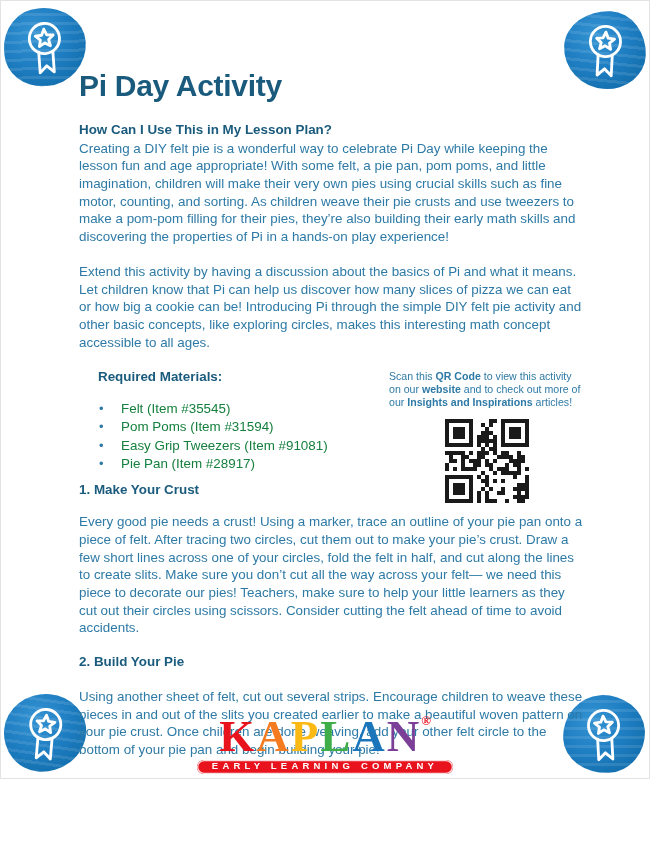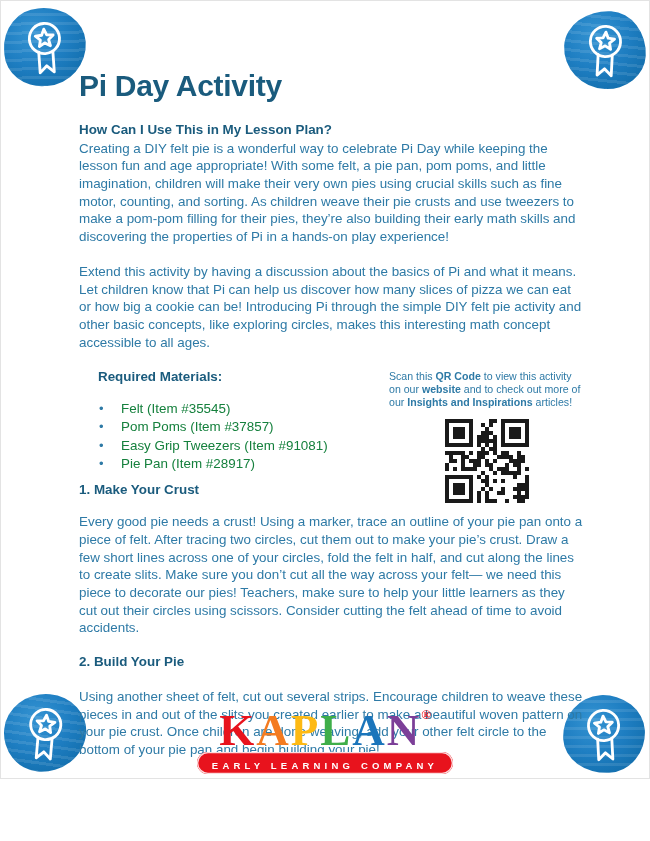--- a/index.html
+++ b/index.html
@@ -89,21 +89,21 @@
   }
   .kaplan-word .reg {
     font-size: 13px; vertical-align: 26px; letter-spacing: 0;
   }
   .kaplan-pill {
     display: inline-block;
     margin-top: 3px;
     background: #e8131d;
     color: #ffffff;
     border-radius: 999px;
-    padding: 8px 15px 3px 15px;
+    padding: 0 15px 3px 15px;
     font-size: 9.5px; font-weight: 700;
     letter-spacing: 4.2px;
     box-shadow: inset 0 0 0 1.3px rgba(255,255,255,0.85), inset 0 0 0 3.2px #e8131d;
   }
 </style>
 </head>
 <body>
 
 <div class="page">
 
@@ -150,21 +150,21 @@
 
     <div class="h-bold intro-heading">How Can I Use This in My Lesson Plan?</div>
     <p class="body-text">Creating a DIY felt pie is a wonderful way to celebrate Pi Day while keeping the lesson fun and age appropriate! With some felt, a pie pan, pom poms, and little imagination, children will make their very own pies using crucial skills such as fine motor, counting, and sorting. As children weave their pie crusts and use tweezers to make a pom-pom filling for their pies, they’re also building their early math skills and discovering the properties of Pi in a hands-on play experience!</p>
     <p class="body-text">Extend this activity by having a discussion about the basics of Pi and what it means. Let children know that Pi can help us discover how many slices of pizza we can eat or how big a cookie can be! Introducing Pi through the simple DIY felt pie activity and other basic concepts, like exploring circles, makes this interesting math concept accessible to all ages.</p>
 
     <div class="mid-row">
       <div class="mid-left">
         <div class="h-bold materials-heading">Required Materials:</div>
         <ul class="materials-list">
           <li>Felt (Item #35545)</li>
-          <li>Pom Poms (Item #37857)</li>
+          <li>Pom Poms (Item #31594)</li>
           <li>Easy Grip Tweezers (Item #91081)</li>
           <li>Pie Pan (Item #28917)</li>
         </ul>
         <div class="h-bold step1-heading">1. Make Your Crust</div>
       </div>
       <div class="mid-right">
         <p class="qr-note"><span>Scan this </span><span class="b">QR Code</span><span> to view this activity on our </span><span class="b">website</span><span> and to check out more of our </span><span class="b">Insights and Inspirations</span><span> articles!</span></p>
         <div class="qr-wrap">
           <svg id="qr-svg" width="84" height="84" viewBox="0 0 21 21" shape-rendering="crispEdges">
               <path d="M0 0h1v1h-1zM1 0h1v1h-1zM2 0h1v1h-1zM3 0h1v1h-1zM4 0h1v1h-1zM5 0h1v1h-1zM6 0h1v1h-1zM11 0h1v1h-1zM12 0h1v1h-1zM14 0h1v1h-1zM15 0h1v1h-1zM16 0h1v1h-1zM17 0h1v1h-1zM18 0h1v1h-1zM19 0h1v1h-1zM20 0h1v1h-1zM0 1h1v1h-1zM6 1h1v1h-1zM9 1h1v1h-1zM11 1h1v1h-1zM14 1h1v1h-1zM20 1h1v1h-1zM0 2h1v1h-1zM2 2h1v1h-1zM3 2h1v1h-1zM4 2h1v1h-1zM6 2h1v1h-1zM10 2h1v1h-1zM14 2h1v1h-1zM16 2h1v1h-1zM17 2h1v1h-1zM18 2h1v1h-1zM20 2h1v1h-1zM0 3h1v1h-1zM2 3h1v1h-1zM3 3h1v1h-1zM4 3h1v1h-1zM6 3h1v1h-1zM9 3h1v1h-1zM10 3h1v1h-1zM11 3h1v1h-1zM14 3h1v1h-1zM16 3h1v1h-1zM17 3h1v1h-1zM18 3h1v1h-1zM20 3h1v1h-1zM0 4h1v1h-1zM2 4h1v1h-1zM3 4h1v1h-1zM4 4h1v1h-1zM6 4h1v1h-1zM8 4h1v1h-1zM9 4h1v1h-1zM10 4h1v1h-1zM12 4h1v1h-1zM14 4h1v1h-1zM16 4h1v1h-1zM17 4h1v1h-1zM18 4h1v1h-1zM20 4h1v1h-1zM0 5h1v1h-1zM6 5h1v1h-1zM8 5h1v1h-1zM9 5h1v1h-1zM10 5h1v1h-1zM11 5h1v1h-1zM12 5h1v1h-1zM14 5h1v1h-1zM20 5h1v1h-1zM0 6h1v1h-1zM1 6h1v1h-1zM2 6h1v1h-1zM3 6h1v1h-1zM4 6h1v1h-1zM5 6h1v1h-1zM6 6h1v1h-1zM8 6h1v1h-1zM10 6h1v1h-1zM12 6h1v1h-1zM14 6h1v1h-1zM15 6h1v1h-1zM16 6h1v1h-1zM17 6h1v1h-1zM18 6h1v1h-1zM19 6h1v1h-1zM20 6h1v1h-1zM9 7h1v1h-1zM11 7h1v1h-1zM12 7h1v1h-1zM0 8h1v1h-1zM1 8h1v1h-1zM2 8h1v1h-1zM3 8h1v1h-1zM4 8h1v1h-1zM6 8h1v1h-1zM8 8h1v1h-1zM9 8h1v1h-1zM10 8h1v1h-1zM12 8h1v1h-1zM14 8h1v1h-1zM15 8h1v1h-1zM18 8h1v1h-1zM1 9h1v1h-1zM4 9h1v1h-1zM5 9h1v1h-1zM8 9h1v1h-1zM9 9h1v1h-1zM13 9h1v1h-1zM14 9h1v1h-1zM15 9h1v1h-1zM16 9h1v1h-1zM18 9h1v1h-1zM19 9h1v1h-1zM1 10h1v1h-1zM2 10h1v1h-1zM4 10h1v1h-1zM6 10h1v1h-1zM7 10h1v1h-1zM8 10h1v1h-1zM10 10h1v1h-1zM12 10h1v1h-1zM16 10h1v1h-1zM17 10h1v1h-1zM18 10h1v1h-1zM19 10h1v1h-1zM0 11h1v1h-1zM4 11h1v1h-1zM7 11h1v1h-1zM8 11h1v1h-1zM10 11h1v1h-1zM11 11h1v1h-1zM15 11h1v1h-1zM17 11h1v1h-1zM18 11h1v1h-1zM0 12h1v1h-1zM2 12h1v1h-1zM4 12h1v1h-1zM5 12h1v1h-1zM6 12h1v1h-1zM7 12h1v1h-1zM11 12h1v1h-1zM13 12h1v1h-1zM14 12h1v1h-1zM15 12h1v1h-1zM18 12h1v1h-1zM20 12h1v1h-1zM9 13h1v1h-1zM12 13h1v1h-1zM14 13h1v1h-1zM15 13h1v1h-1zM16 13h1v1h-1zM17 13h1v1h-1zM18 13h1v1h-1zM0 14h1v1h-1zM1 14h1v1h-1zM2 14h1v1h-1zM3 14h1v1h-1zM4 14h1v1h-1zM5 14h1v1h-1zM6 14h1v1h-1zM8 14h1v1h-1zM10 14h1v1h-1zM17 14h1v1h-1zM20 14h1v1h-1zM0 15h1v1h-1zM6 15h1v1h-1zM9 15h1v1h-1zM10 15h1v1h-1zM12 15h1v1h-1zM14 15h1v1h-1zM20 15h1v1h-1zM0 16h1v1h-1zM2 16h1v1h-1zM3 16h1v1h-1zM4 16h1v1h-1zM6 16h1v1h-1zM10 16h1v1h-1zM18 16h1v1h-1zM19 16h1v1h-1zM20 16h1v1h-1zM0 17h1v1h-1zM2 17h1v1h-1zM3 17h1v1h-1zM4 17h1v1h-1zM6 17h1v1h-1zM9 17h1v1h-1zM11 17h1v1h-1zM14 17h1v1h-1zM17 17h1v1h-1zM18 17h1v1h-1zM19 17h1v1h-1zM20 17h1v1h-1zM0 18h1v1h-1zM2 18h1v1h-1zM3 18h1v1h-1zM4 18h1v1h-1zM6 18h1v1h-1zM8 18h1v1h-1zM10 18h1v1h-1zM13 18h1v1h-1zM14 18h1v1h-1zM18 18h1v1h-1zM20 18h1v1h-1zM0 19h1v1h-1zM6 19h1v1h-1zM8 19h1v1h-1zM10 19h1v1h-1zM17 19h1v1h-1zM18 19h1v1h-1zM19 19h1v1h-1zM20 19h1v1h-1zM0 20h1v1h-1zM1 20h1v1h-1zM2 20h1v1h-1zM3 20h1v1h-1zM4 20h1v1h-1zM5 20h1v1h-1zM6 20h1v1h-1zM8 20h1v1h-1zM10 20h1v1h-1zM11 20h1v1h-1zM12 20h1v1h-1zM15 20h1v1h-1zM18 20h1v1h-1zM19 20h1v1h-1z" fill="#1a1a1a"></path>

